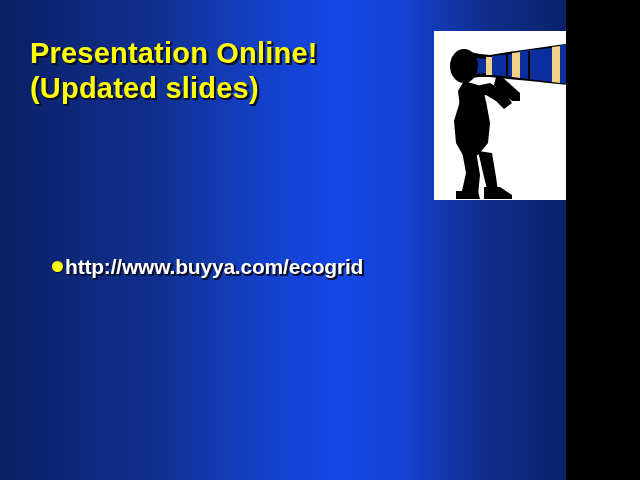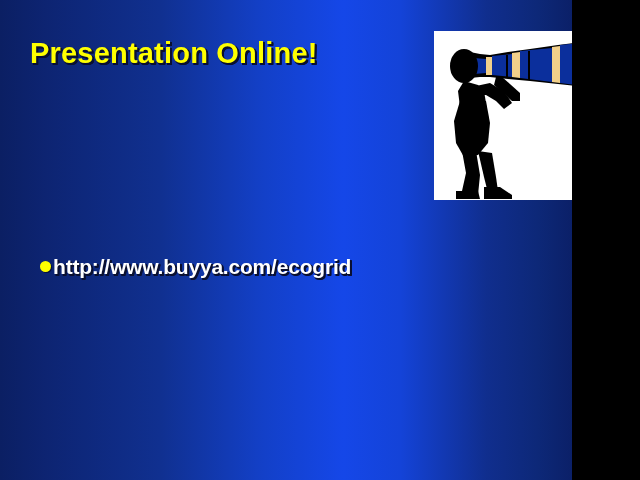--- a/index.html
+++ b/index.html
@@ -18,21 +18,20 @@
     background: linear-gradient(to right,
         #0b1f63 0%,
         #0d2472 8%,
         #103090 28%,
         #1340c8 46%,
         #1547e8 60%,
         #1443d8 70%,
         #102e8e 85%,
         #0d2878 94%,
         #0b2068 100%);
-    padding-left: 6px;
   }
 
   
   #title-block {
     position: absolute;
     left: 30px;
     top: 36px;
     width: 390px;
   }
   .title-line {
@@ -45,21 +44,21 @@
     text-shadow:
         2px 2px 0 #0a1030,
         2px 2px 0 #0a1030,
         1px 2px 0 #0a1030,
         2px 1px 0 #0a1030;
   }
 
   
   #bullet-list {
     position: absolute;
-    left: 40px;
+    left: 52px;
     top: 252px;
     width: 420px;
   }
   .bullet-row {
     display: flex;
     align-items: center;
     height: 29px;
   }
   .bullet-dot {
     width: 11px;
@@ -97,20 +96,21 @@
     height: 169px;
   }
 </style>
 </head>
 <body>
 
 <div id="slide">
 
   <div id="title-block">
     <div class="title-line">Presentation Online!</div>
+    <div class="title-line">(Updated slides)</div>
   </div>
 
   <div id="bullet-list">
     <div class="bullet-row">
       <span class="bullet-dot"></span>
       <span class="bullet-text">http://www.buyya.com/ecogrid</span>
     </div>
   </div>
 
   <div id="clipart-panel">

